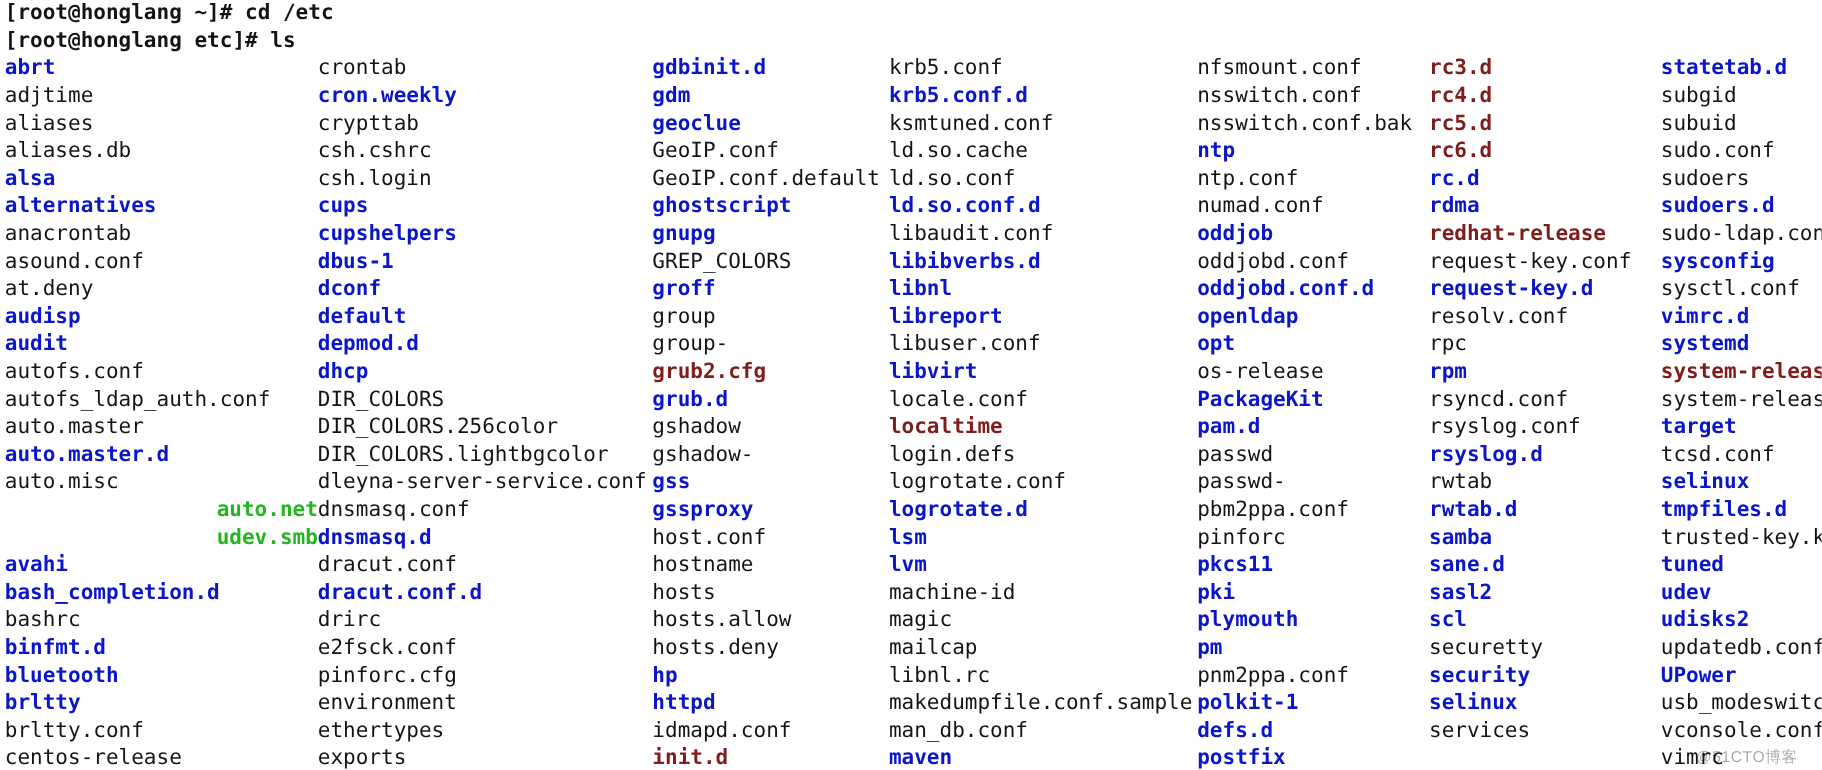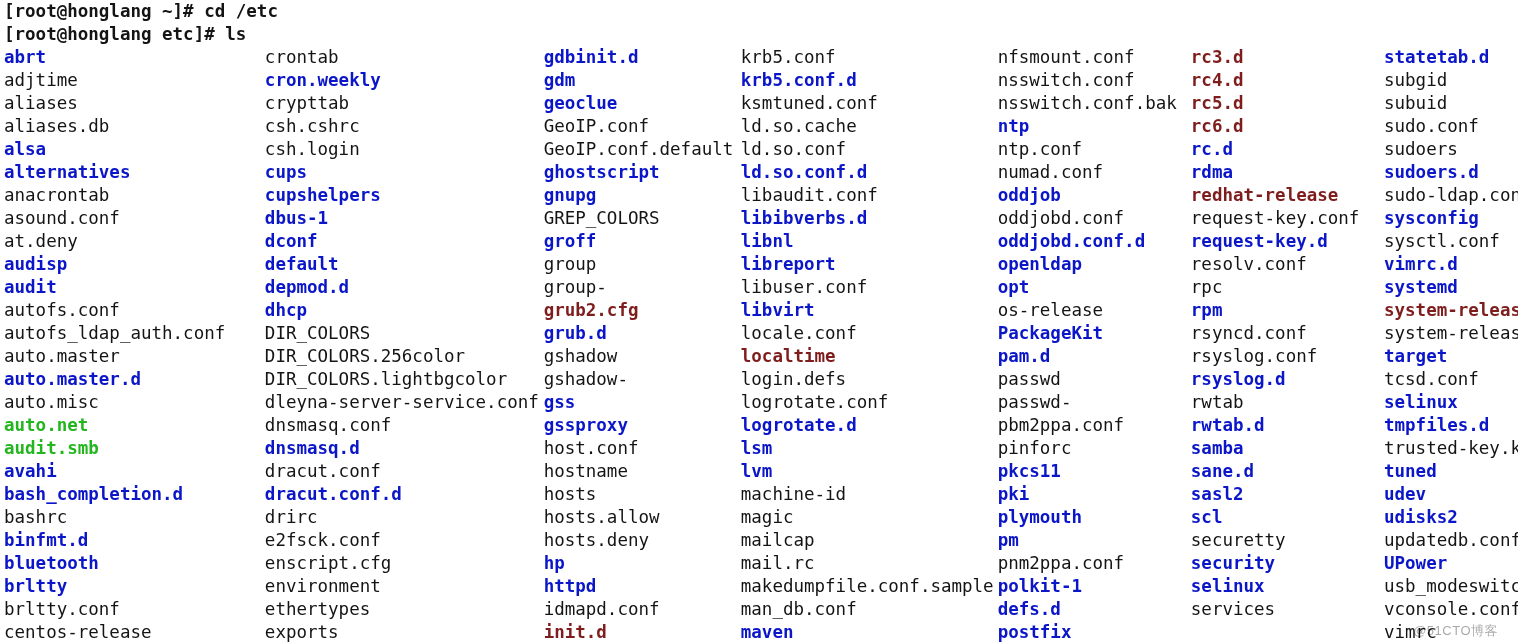--- a/index.html
+++ b/index.html
@@ -31,21 +31,21 @@
     display: flex;
     flex-direction: column;
   }
   .entry {
     display: block;
   }
   
   .c-default { color: #141414; font-weight: 400; }
   .c-dir    { color: #0b16c8; font-weight: 700; }
   .c-link   { color: #7f1d1d; font-weight: 700; }
-  .c-exec   { color: #24b61f; font-weight: 700; } 
+  .c-exec   { color: #24b61f; font-weight: 700; text-align: right; } 
   .watermark {
     position: absolute;
     right: 20px;
     bottom: 2px;
     font-size: 13px;
     color: rgba(0,0,0,0.35);
     font-family: Liberation Sans, sans-serif;
     letter-spacing: 0.5px;
   }
 </style>
@@ -68,21 +68,21 @@
         <span class="entry c-default">asound.conf</span>
         <span class="entry c-default">at.deny</span>
         <span class="entry c-dir">audisp</span>
         <span class="entry c-dir">audit</span>
         <span class="entry c-default">autofs.conf</span>
         <span class="entry c-default">autofs_ldap_auth.conf</span>
         <span class="entry c-default">auto.master</span>
         <span class="entry c-dir">auto.master.d</span>
         <span class="entry c-default">auto.misc</span>
         <span class="entry c-exec">auto.net</span>
-        <span class="entry c-exec">audit.smb</span>
+        <span class="entry c-exec">udev.smb</span>
         <span class="entry c-dir">avahi</span>
         <span class="entry c-dir">bash_completion.d</span>
         <span class="entry c-default">bashrc</span>
         <span class="entry c-dir">binfmt.d</span>
         <span class="entry c-dir">bluetooth</span>
         <span class="entry c-dir">brltty</span>
         <span class="entry c-default">brltty.conf</span>
         <span class="entry c-default">centos-release</span>
       </div>
       <div class="col" style="width: 280px;">
@@ -101,21 +101,21 @@
         <span class="entry c-default">DIR_COLORS</span>
         <span class="entry c-default">DIR_COLORS.256color</span>
         <span class="entry c-default">DIR_COLORS.lightbgcolor</span>
         <span class="entry c-default">dleyna-server-service.conf</span>
         <span class="entry c-default">dnsmasq.conf</span>
         <span class="entry c-dir">dnsmasq.d</span>
         <span class="entry c-default">dracut.conf</span>
         <span class="entry c-dir">dracut.conf.d</span>
         <span class="entry c-default">drirc</span>
         <span class="entry c-default">e2fsck.conf</span>
-        <span class="entry c-default">enscript.cfg</span>
+        <span class="entry c-default">pinforc.cfg</span>
         <span class="entry c-default">environment</span>
         <span class="entry c-default">ethertypes</span>
         <span class="entry c-default">exports</span>
       </div>
       <div class="col" style="width: 198px;">
         <span class="entry c-dir">gdbinit.d</span>
         <span class="entry c-dir">gdm</span>
         <span class="entry c-dir">geoclue</span>
         <span class="entry c-default">GeoIP.conf</span>
         <span class="entry c-default">GeoIP.conf.default</span>
@@ -157,21 +157,21 @@
         <span class="entry c-default">locale.conf</span>
         <span class="entry c-link">localtime</span>
         <span class="entry c-default">login.defs</span>
         <span class="entry c-default">logrotate.conf</span>
         <span class="entry c-dir">logrotate.d</span>
         <span class="entry c-dir">lsm</span>
         <span class="entry c-dir">lvm</span>
         <span class="entry c-default">machine-id</span>
         <span class="entry c-default">magic</span>
         <span class="entry c-default">mailcap</span>
-        <span class="entry c-default">mail.rc</span>
+        <span class="entry c-default">libnl.rc</span>
         <span class="entry c-default">makedumpfile.conf.sample</span>
         <span class="entry c-default">man_db.conf</span>
         <span class="entry c-dir">maven</span>
       </div>
       <div class="col" style="width: 194px;">
         <span class="entry c-default">nfsmount.conf</span>
         <span class="entry c-default">nsswitch.conf</span>
         <span class="entry c-default">nsswitch.conf.bak</span>
         <span class="entry c-dir">ntp</span>
         <span class="entry c-default">ntp.conf</span>

